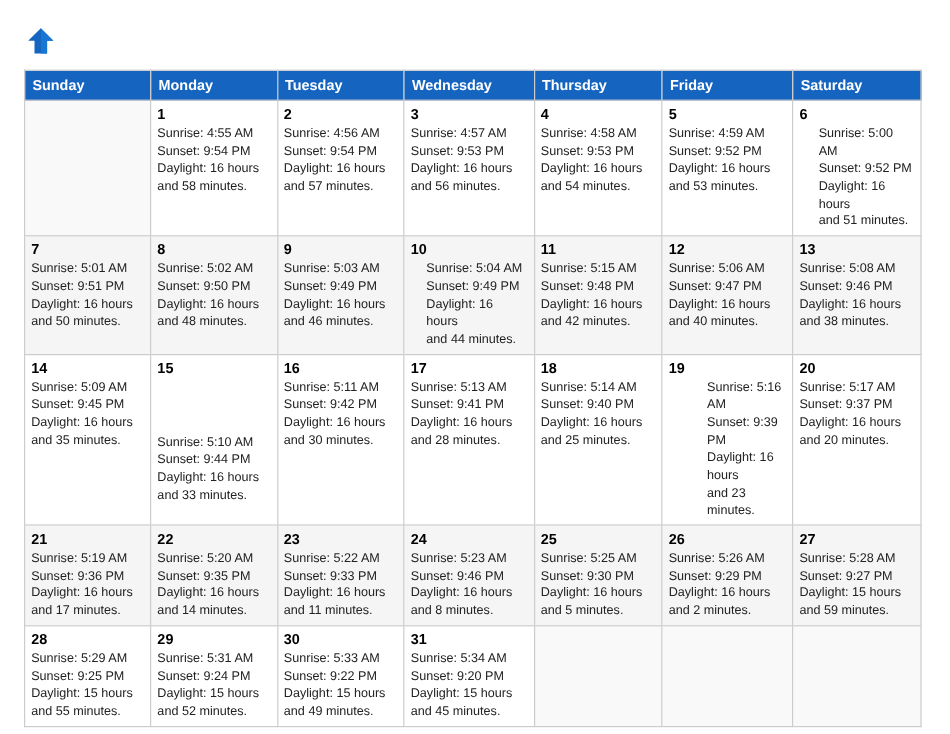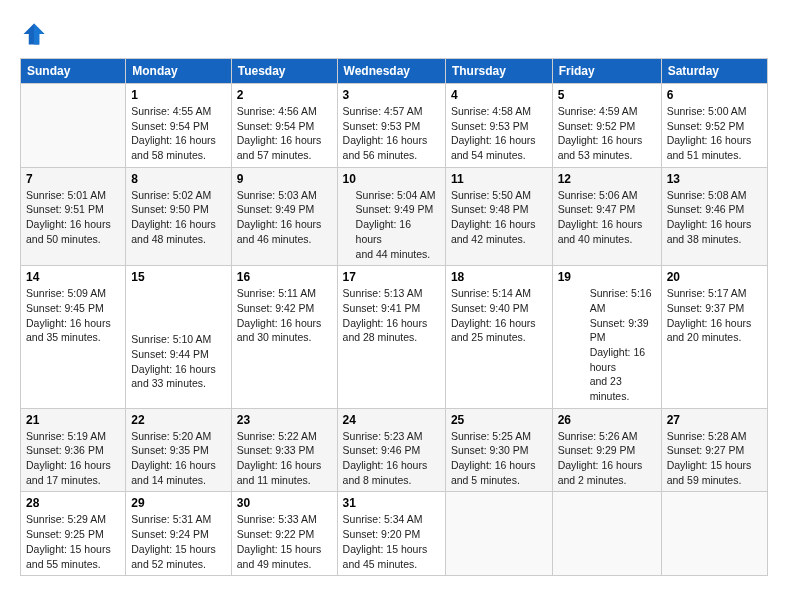--- a/index.html
+++ b/index.html
@@ -155,21 +155,21 @@
           </td>
           <td>
             <span class="day-num">5</span>
             <div class="day-info" style="white-space: pre-line;">Sunrise: 4:59 AM
 Sunset: 9:52 PM
 Daylight: 16 hours
 and 53 minutes.</div>
           </td>
           <td>
             <span class="day-num">6</span>
-            <div class="day-info" style="white-space: pre-line;">Sunrise: 5:00 AM
+            <div class="day-info" style="white-space: pre-line; margin-left: 16px;">Sunrise: 5:00 AM
 Sunset: 9:52 PM
 Daylight: 16 hours
 and 51 minutes.</div>
           </td>
         </tr>
         <tr class="row-alt">
           <td>
             <span class="day-num">7</span>
             <div class="day-info" style="white-space: pre-line;">Sunrise: 5:01 AM
 Sunset: 9:51 PM
@@ -192,21 +192,21 @@
           </td>
           <td>
             <span class="day-num">10</span>
             <div class="day-info" style="white-space: pre-line; margin-left: 13px;">Sunrise: 5:04 AM
 Sunset: 9:49 PM
 Daylight: 16 hours
 and 44 minutes.</div>
           </td>
           <td>
             <span class="day-num">11</span>
-            <div class="day-info" style="white-space: pre-line;">Sunrise: 5:50 AM
+            <div class="day-info" style="white-space: pre-line;">Sunrise: 5:15 AM
 Sunset: 9:48 PM
 Daylight: 16 hours
 and 42 minutes.</div>
           </td>
           <td>
             <span class="day-num">12</span>
             <div class="day-info" style="white-space: pre-line;">Sunrise: 5:06 AM
 Sunset: 9:47 PM
 Daylight: 16 hours
 and 40 minutes.</div>

